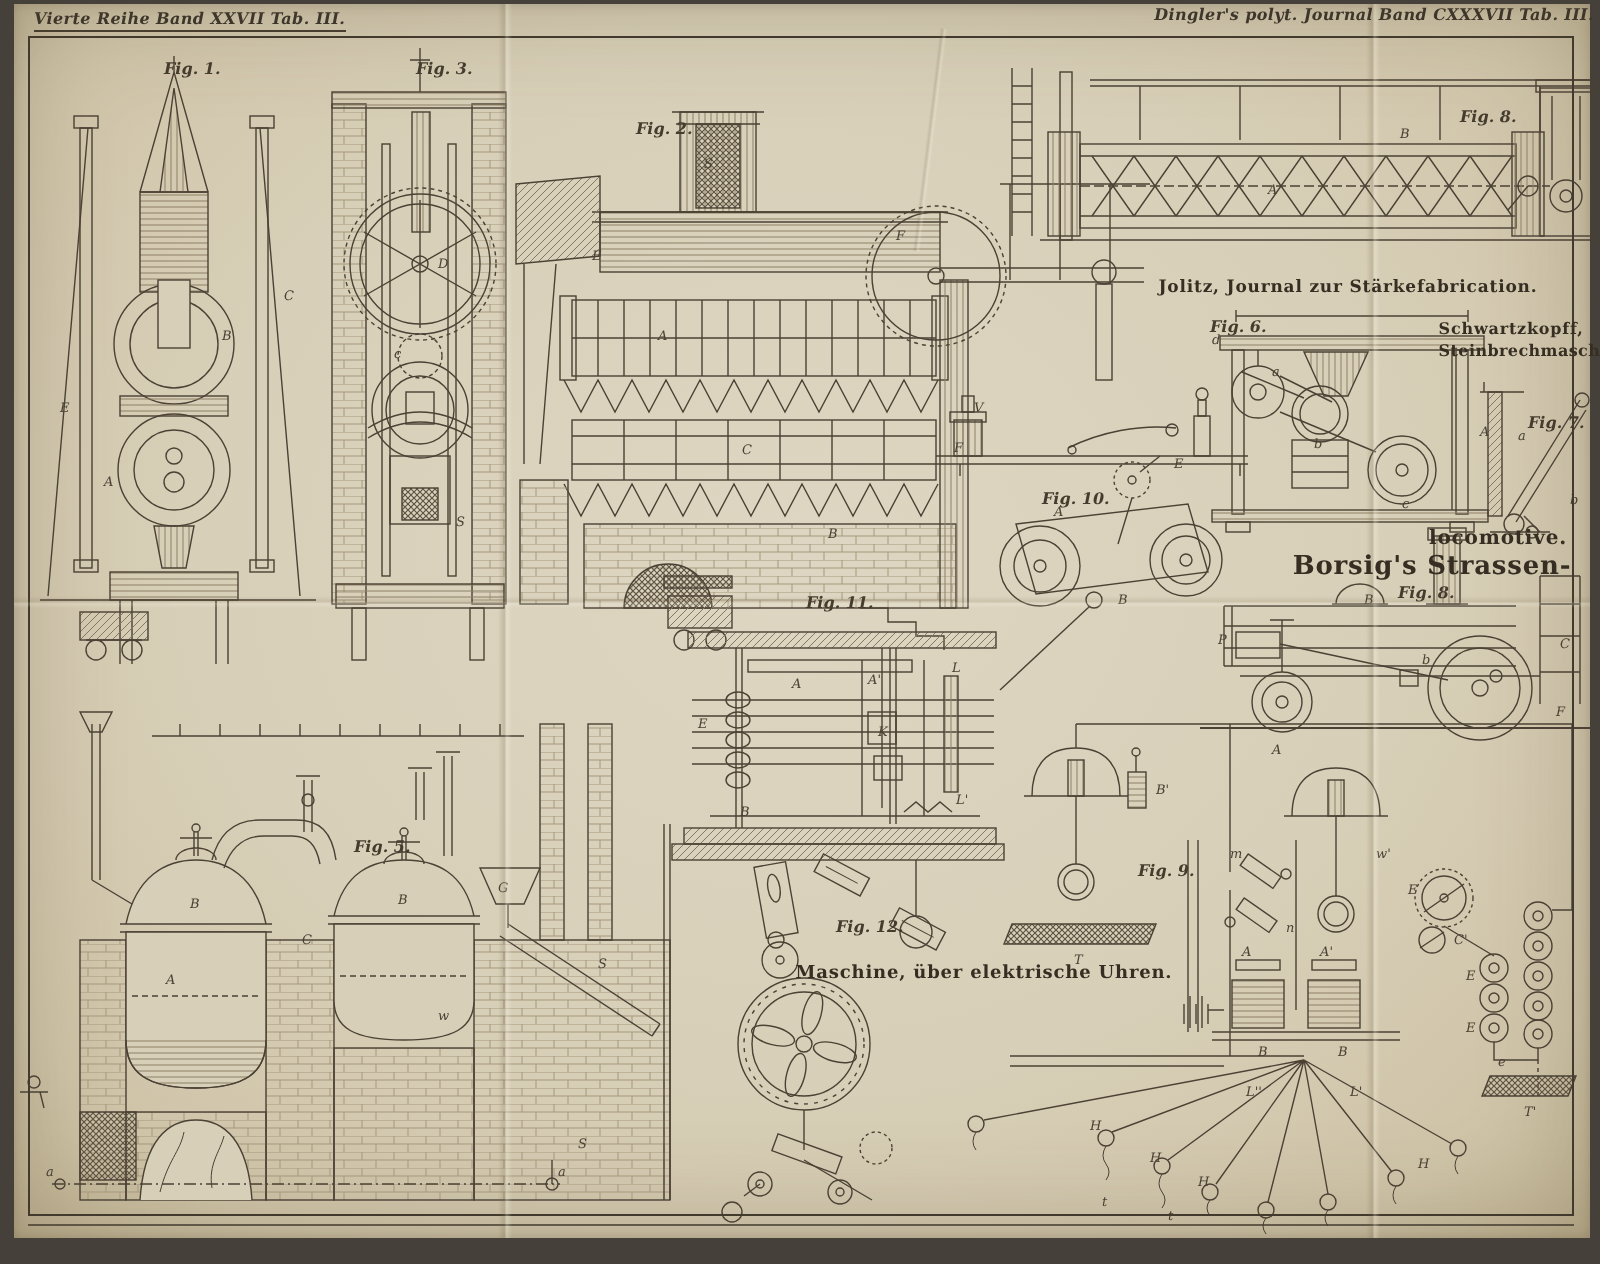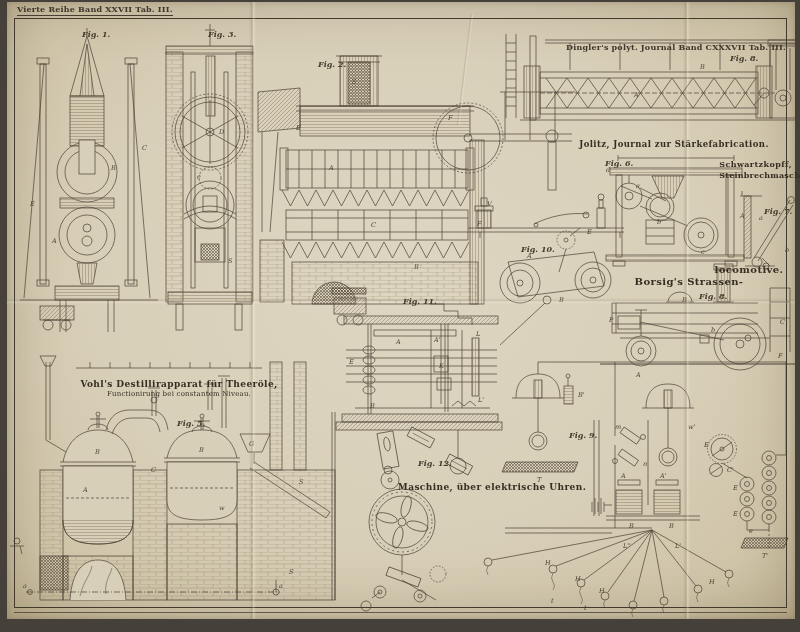--- a/index.html
+++ b/index.html
@@ -8,23 +8,23 @@
     background:radial-gradient(ellipse at 50% 45%, #ded6c2 0%, #d8cfb8 55%, #cfc4a8 85%, #c1b494 100%);
     box-shadow:inset 0 0 55px rgba(90,75,45,.28), inset 0 0 6px rgba(80,65,40,.25);}
   .crease-v{position:absolute;top:2px;bottom:13px;width:7px;pointer-events:none;
     background:linear-gradient(90deg, rgba(110,95,65,0) 0%, rgba(110,95,65,.22) 45%, rgba(255,252,240,.28) 62%, rgba(110,95,65,0) 100%);}
   .crease-h{position:absolute;left:7px;right:5px;height:6px;pointer-events:none;
     background:linear-gradient(180deg, rgba(110,95,65,0) 0%, rgba(110,95,65,.14) 45%, rgba(255,252,240,.2) 65%, rgba(110,95,65,0) 100%);}
   .crease-d{position:absolute;left:463px;top:14px;width:4px;height:112px;transform:rotate(7deg);pointer-events:none;
     background:linear-gradient(90deg, rgba(110,95,65,0), rgba(110,95,65,.18), rgba(255,252,240,.22), rgba(110,95,65,0));}
   #frame{position:absolute;left:14px;top:18px;width:771px;height:588px;border:1.6px solid #423a2c;}
   #frame-outer{position:absolute;left:14px;top:612px;width:773px;height:0;border-top:1px solid rgba(66,58,44,.75);}
-  .hdr{position:absolute;font-weight:bold;font-size:8px;color:#3e362a;letter-spacing:.2px;white-space:nowrap;}
+  .hdr{position:absolute;font-style:italic;font-weight:bold;font-size:8px;color:#3e362a;letter-spacing:.2px;white-space:nowrap;}
   #hdr-left{left:17px;top:4px;border-bottom:.8px solid #473e2f;padding-bottom:1px;}
-  #hdr-right{right:14px;top:2px;margin-top:40px;}
+  #hdr-right{right:3px;top:2px;}
   .cap{position:absolute;font-weight:bold;font-size:9px;color:#362e22;letter-spacing:.4px;white-space:nowrap;transform:translateX(-50%);}
   .cap .sub{display:block;text-align:center;font-weight:normal;font-size:7px;letter-spacing:.2px;margin-top:1px;}
   .figlbl{position:absolute;font-style:italic;font-size:8px;font-weight:bold;color:#453c2e;white-space:nowrap;text-align:right;}
   svg{position:absolute;left:0;top:0;}
   .plbl{font-family:"DejaVu Serif","Liberation Serif",serif;font-style:italic;font-size:6.5px;fill:#4a4134;stroke:none;}
 </style>
 </head>
 <body>
 
 <div id="stage">
@@ -495,26 +495,22 @@
   <div class="crease-d"></div>
 
   <div class="hdr" id="hdr-left">Vierte Reihe Band XXVII Tab. III.</div>
   <div class="hdr" id="hdr-right">Dingler's polyt. Journal Band CXXXVII Tab. III.</div>
 
   <div class="cap" style="left:674px;top:139px;font-size:8.5px">Jolitz, Journal zur Stärkefabrication.</div>
   <div class="cap" style="left:767px;top:159px;font-size:8px">
     <span>Schwartzkopff,</span>
     <span class="sub" style="font-weight:bold;font-size:8px">Steinbrechmaschine</span>
   </div>
-  <div class="cap" style="left:689px;top:276px;font-size:10px">Borsig's Strassen-</div>
+  <div class="cap" style="left:716px;top:276px;font-size:13px">Borsig's Strassen-</div>
   <div class="cap" style="left:749px;top:264px;font-size:10px">locomotive.</div>
-  <div class="cap" style="left:179px;top:379px">
-    <span>Vohl's Destillirapparat für Theeröle,</span>
-    <span class="sub">Functionirung bei constantem Niveau.</span>
-  </div>
   <div class="cap" style="left:492px;top:482px">Maschine, über elektrische Uhren.</div>
 
   <div class="figlbl" style="left:82px;top:29px">Fig. 1.</div>
   <div class="figlbl" style="left:318px;top:59px">Fig. 2.</div>
   <div class="figlbl" style="left:208px;top:29px">Fig. 3.</div>
   <div class="figlbl" style="left:730px;top:53px">Fig. 8.</div>
   <div class="figlbl" style="left:177px;top:418px">Fig. 5.</div>
   <div class="figlbl" style="left:605px;top:158px">Fig. 6.</div>
   <div class="figlbl" style="left:764px;top:206px">Fig. 7.</div>
   <div class="figlbl" style="left:699px;top:291px">Fig. 8.</div>

